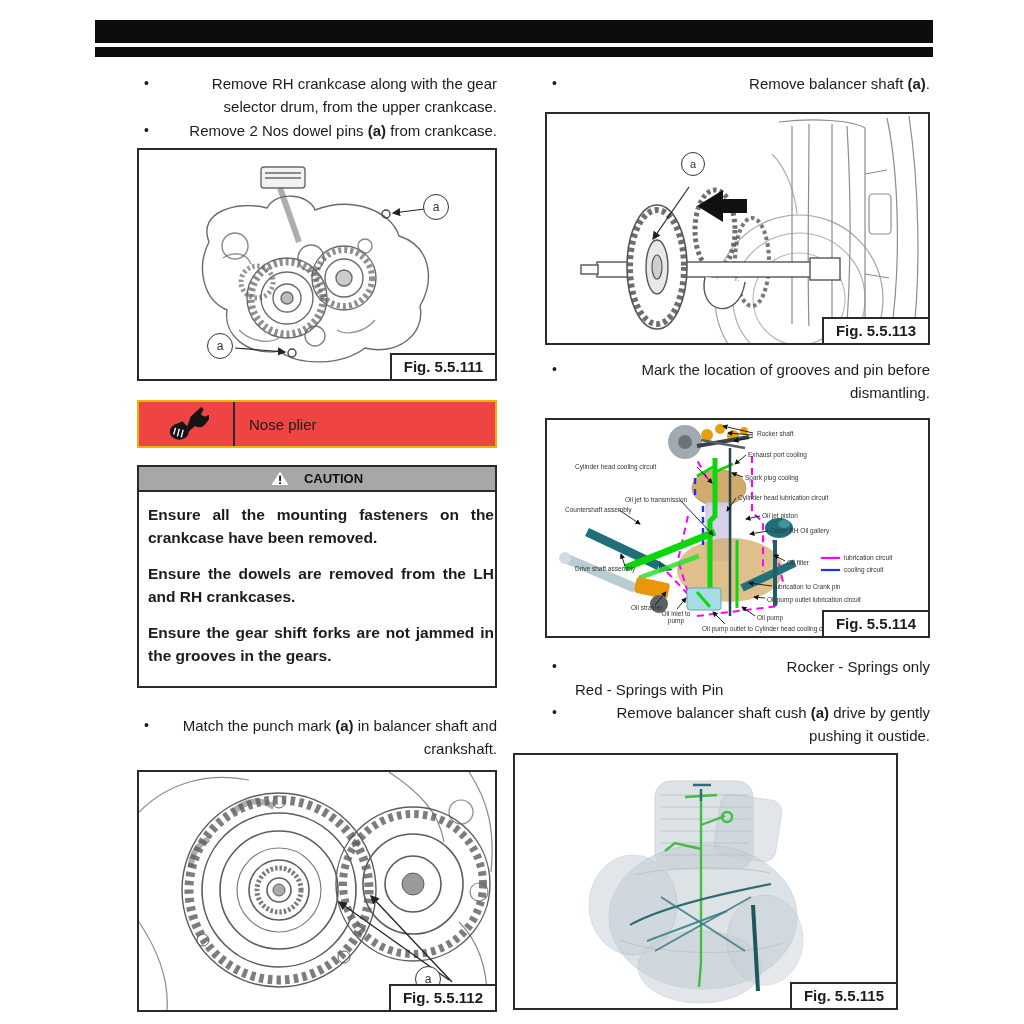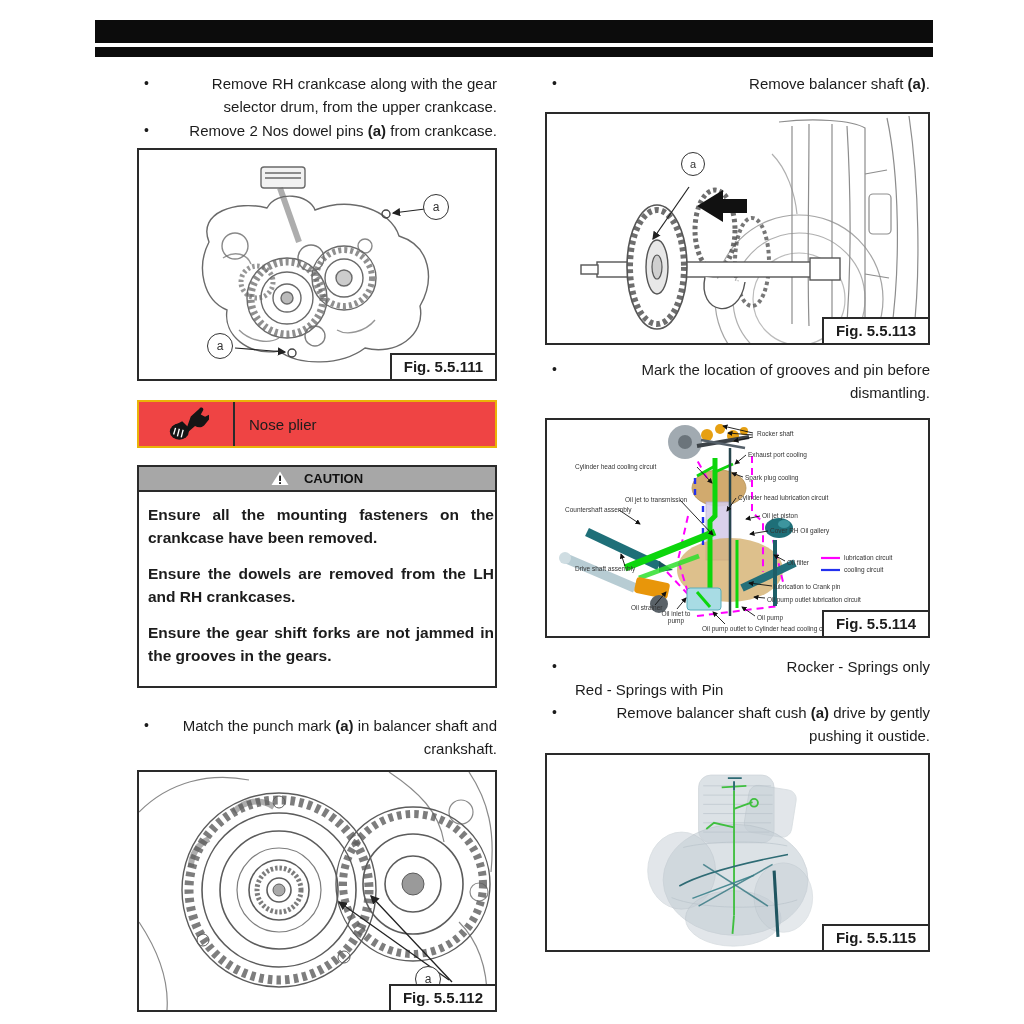--- a/index.html
+++ b/index.html
@@ -349,21 +349,21 @@
       <span class="dot">•</span>
       <span class="btxt">Rocker - Springs only</span>
     </div>
     <div class="cont-line">Red - Springs with Pin</div>
     <div class="brow">
       <span class="dot">•</span>
       <span class="btxt just"><span>Remove balancer shaft cush </span><span class="bold">(a)</span><span> drive by gently pushing it oustide.</span></span>
     </div>
   </div>
 
-  <div class="fig" style="left:545px; top:753px; width:385px; height:199px;">
+  <div class="fig" style="left:513px; top:753px; width:385px; height:257px;">
     <svg class="art" viewBox="0 0 381 253">
       <g fill="#c6cfd6" stroke="#aeb9c1" stroke-width="1">
         <rect x="140" y="26" width="98" height="88" rx="16" opacity="0.6"></rect>
         <rect x="202" y="42" width="62" height="62" rx="12" opacity="0.5" transform="rotate(9 233 73)"></rect>
         <ellipse cx="188" cy="162" rx="94" ry="72" opacity="0.6"></ellipse>
         <ellipse cx="118" cy="150" rx="44" ry="50" opacity="0.5"></ellipse>
         <ellipse cx="185" cy="212" rx="62" ry="36" opacity="0.5"></ellipse>
         <ellipse cx="250" cy="185" rx="38" ry="45" opacity="0.45"></ellipse>
       </g>
       <g stroke="#b6c0c8" stroke-width="1" opacity="0.8" fill="none">

